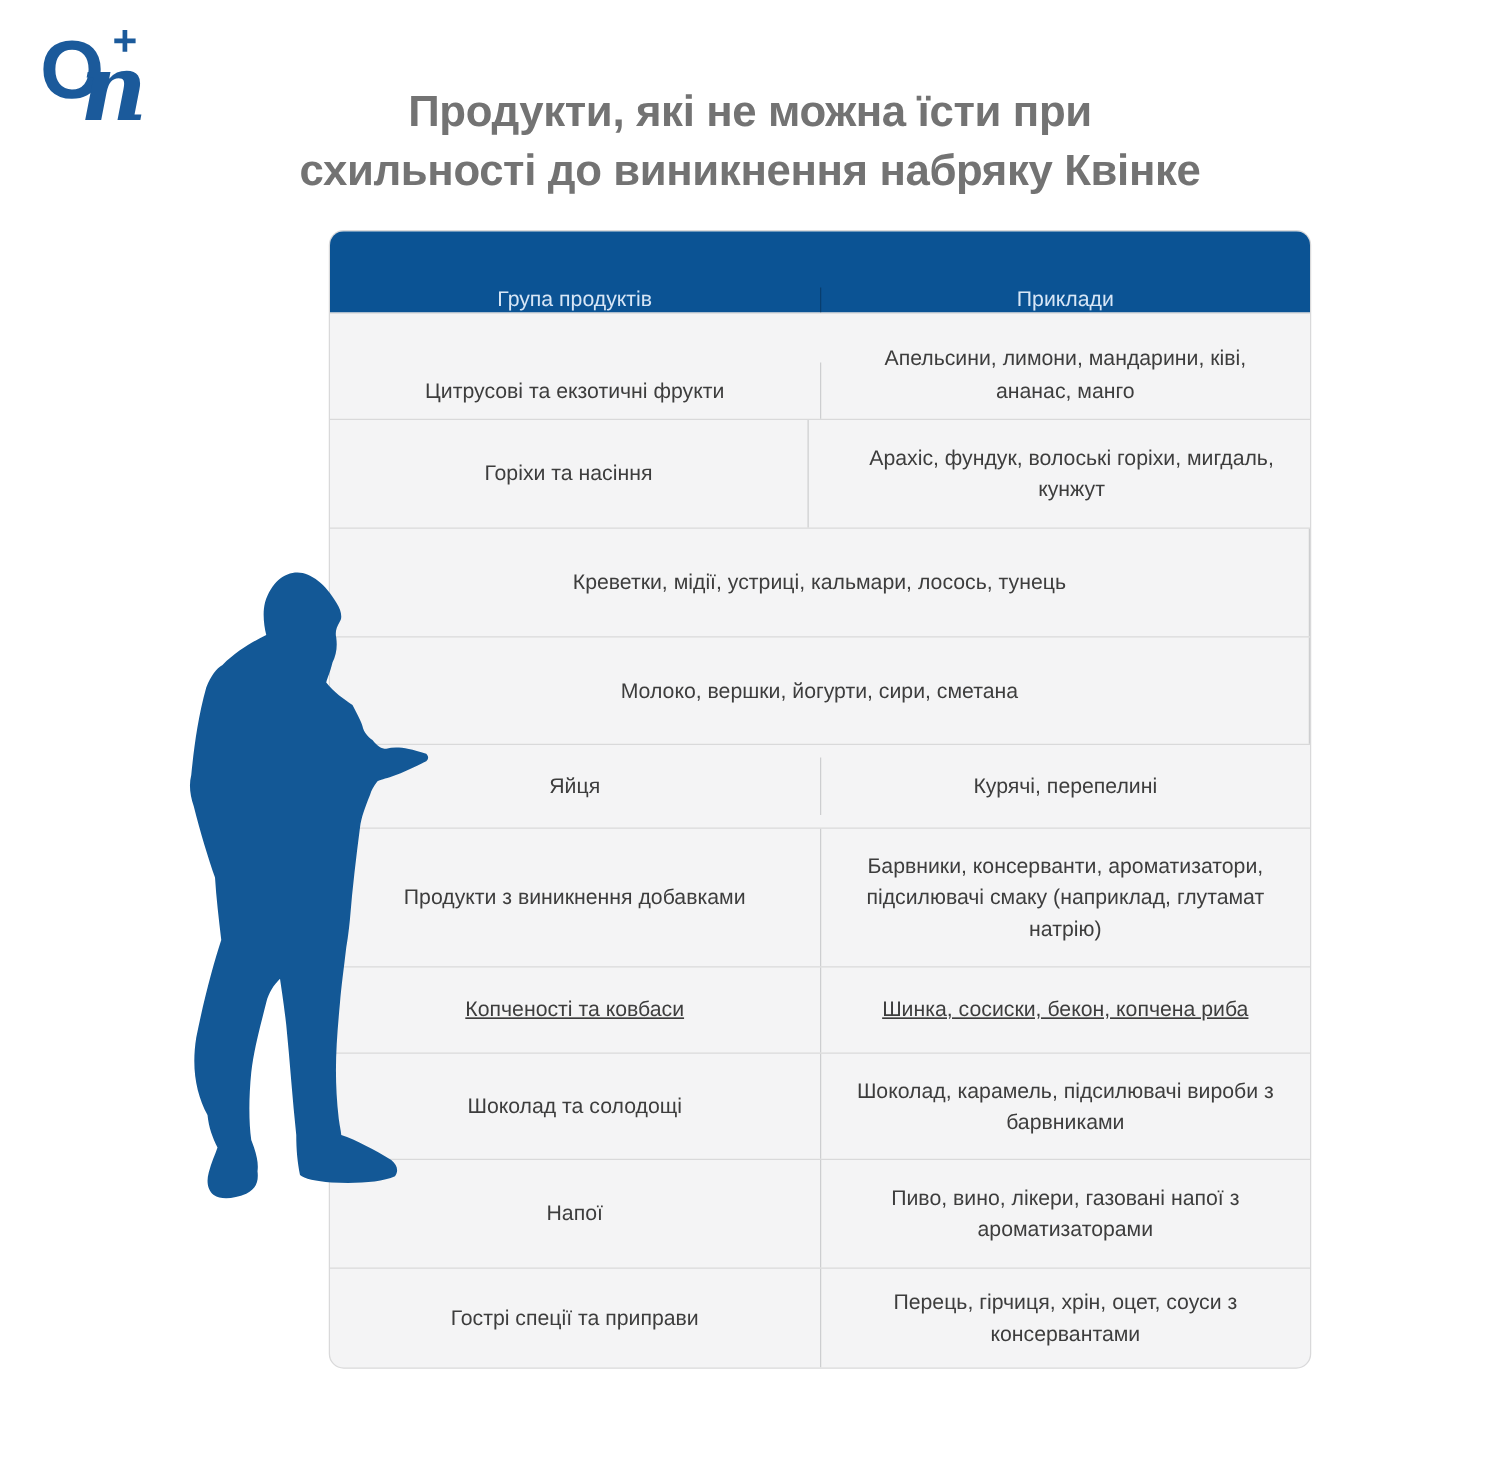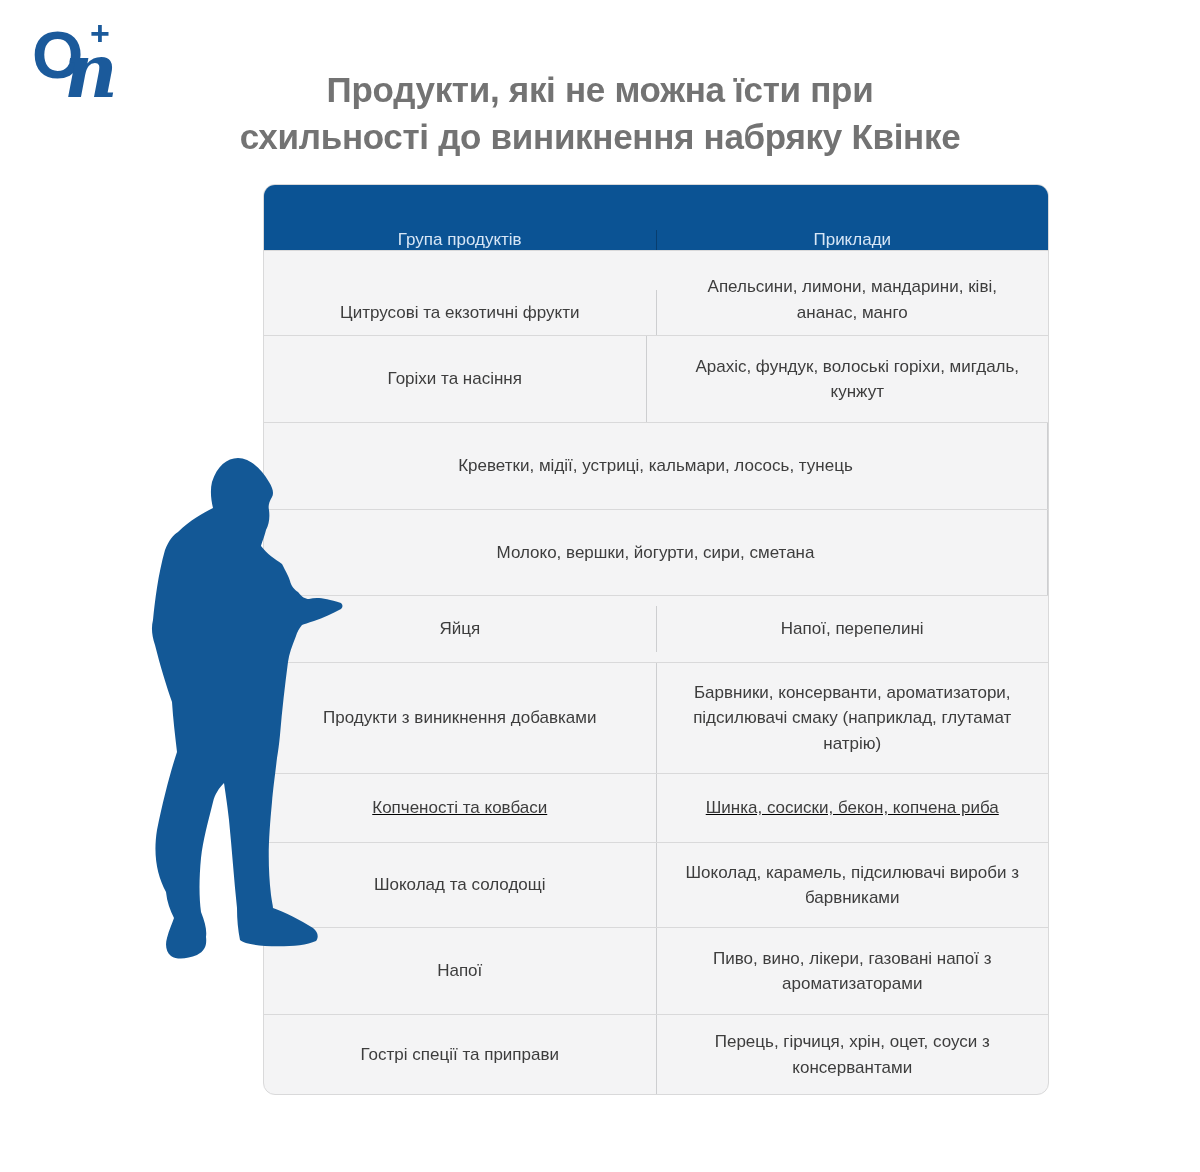--- a/index.html
+++ b/index.html
@@ -80,21 +80,21 @@
       <div class="cell">Арахіс, фундук, волоські горіхи, мигдаль, кунжут</div>
     </div>
     <div class="t-row">
       <div class="cell">Креветки, мідії, устриці, кальмари, лосось, тунець</div>
     </div>
     <div class="t-row">
       <div class="cell">Молоко, вершки, йогурти, сири, сметана</div>
     </div>
     <div class="t-row">
       <div class="cell">Яйця</div>
-      <div class="cell">Напої, перепелині</div>
+      <div class="cell">Курячі, перепелині</div>
     </div>
     <div class="t-row">
       <div class="cell">Продукти з виникнення добавками</div>
       <div class="cell">Барвники, консерванти, ароматизатори, підсилювачі смаку (наприклад, глутамат натрію)</div>
     </div>
     <div class="t-row">
       <div class="cell">Копченості та ковбаси</div>
       <div class="cell">Шинка, сосиски, бекон, копчена риба</div>
     </div>
     <div class="t-row">

